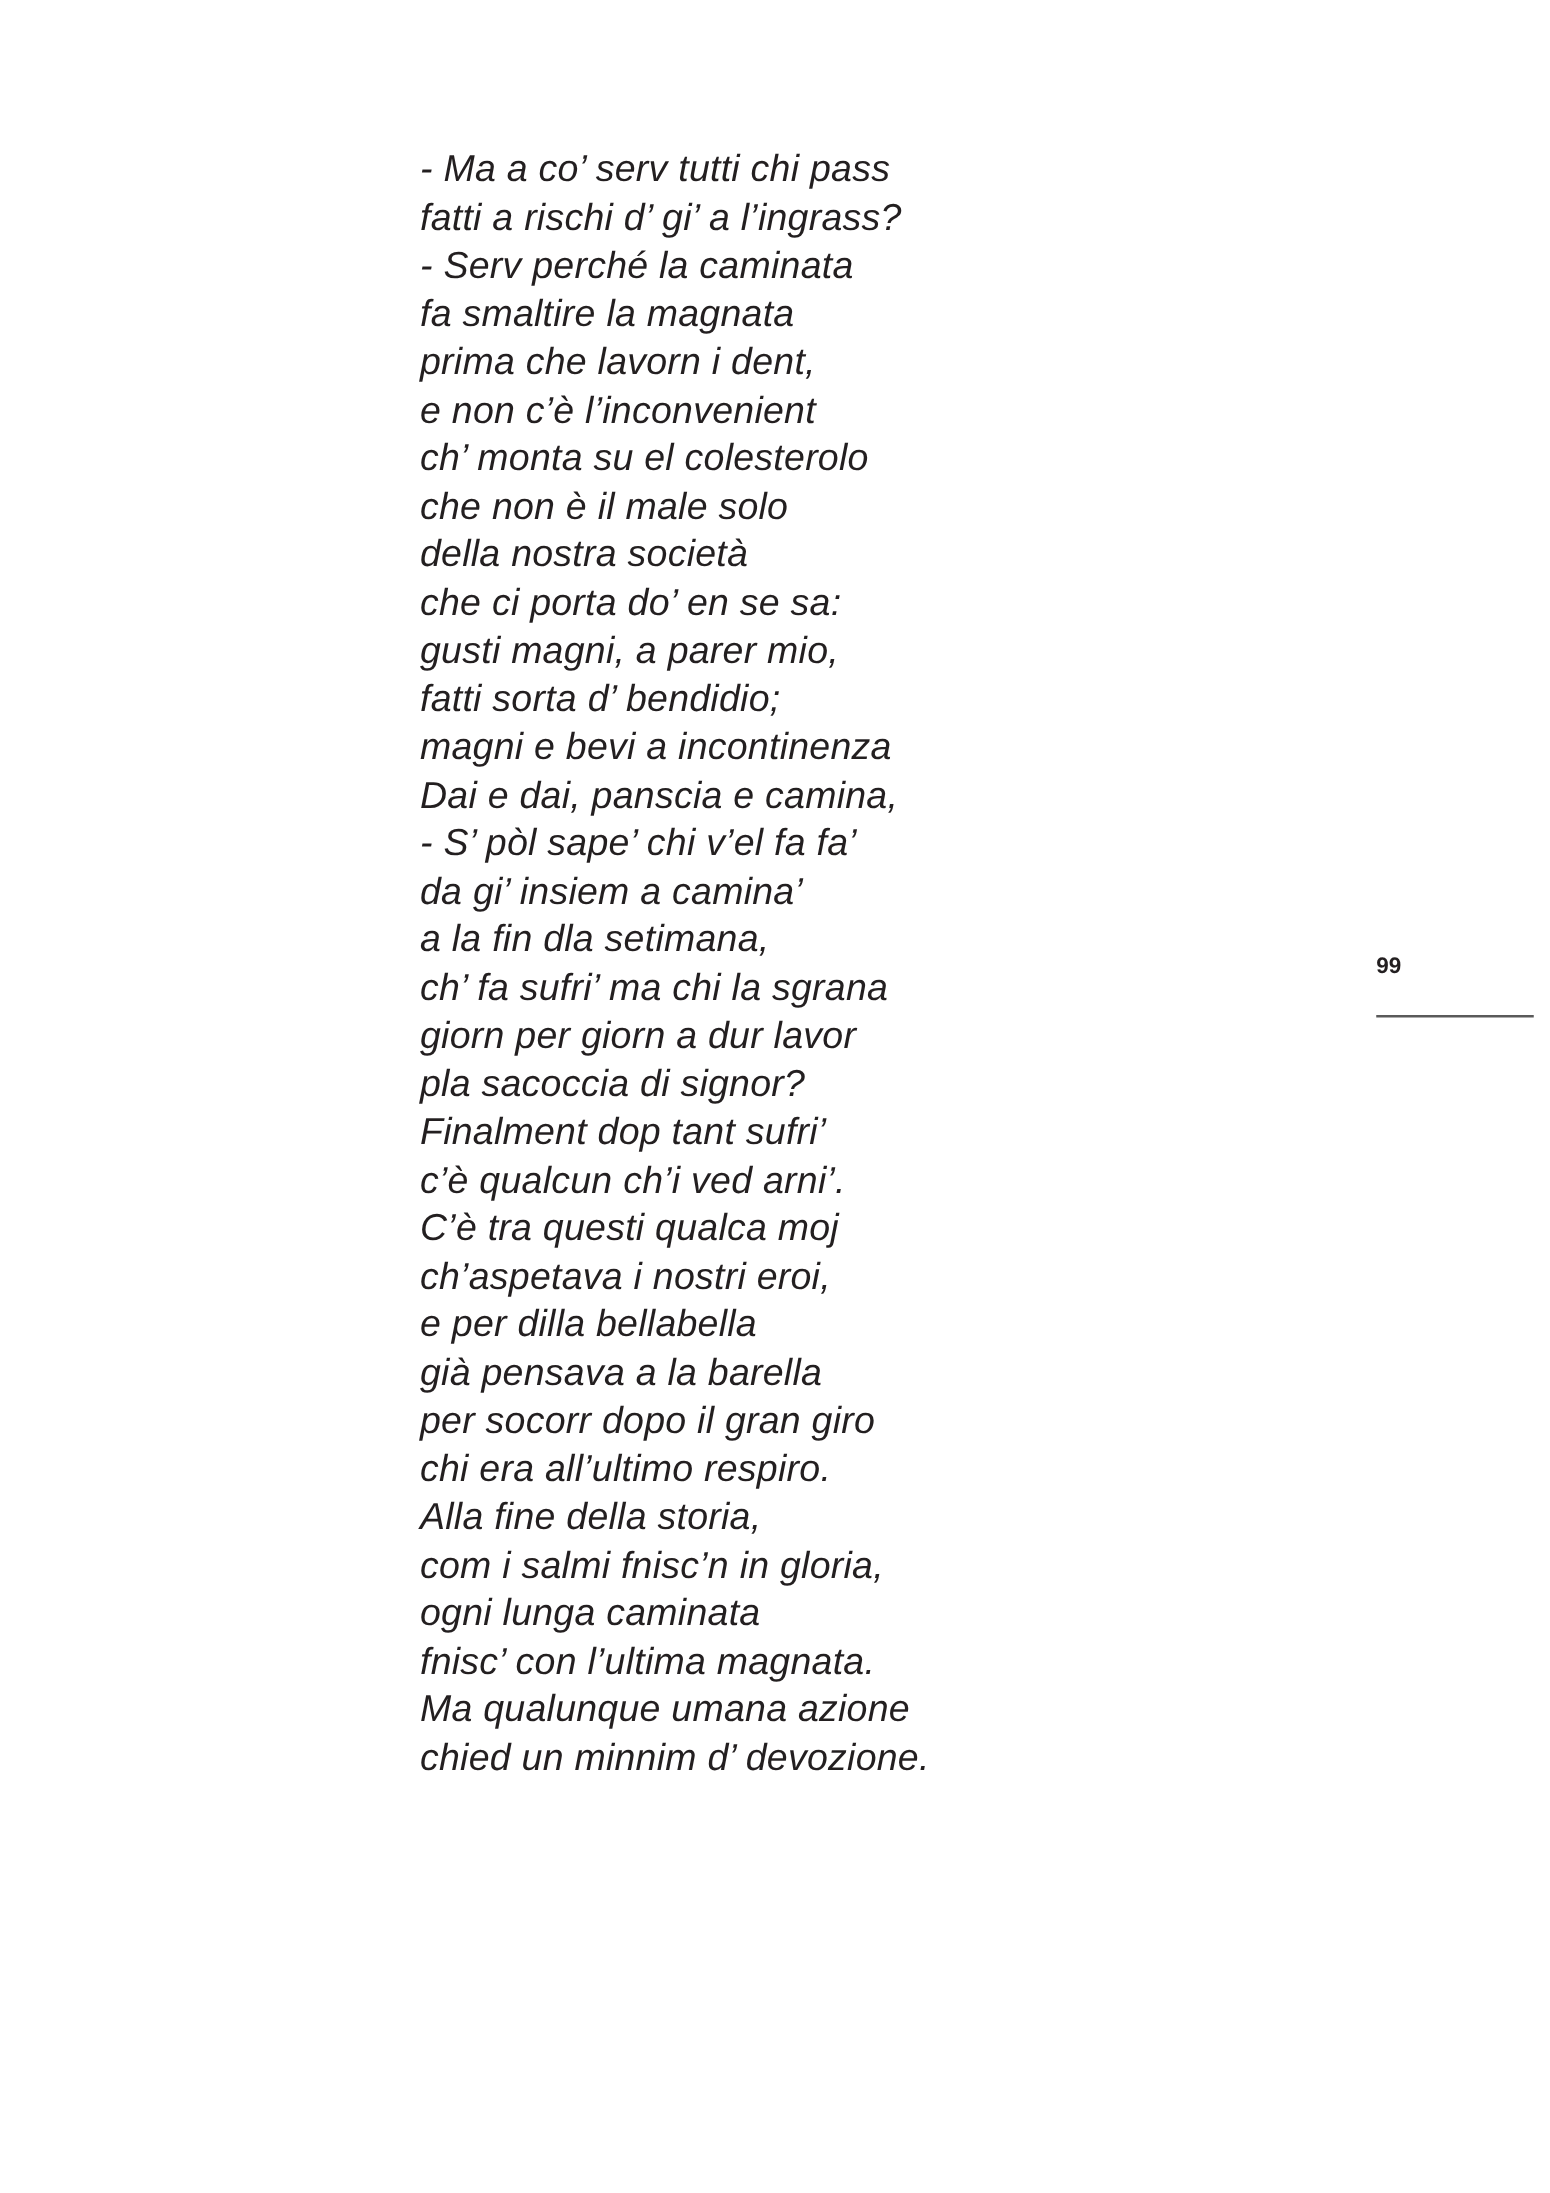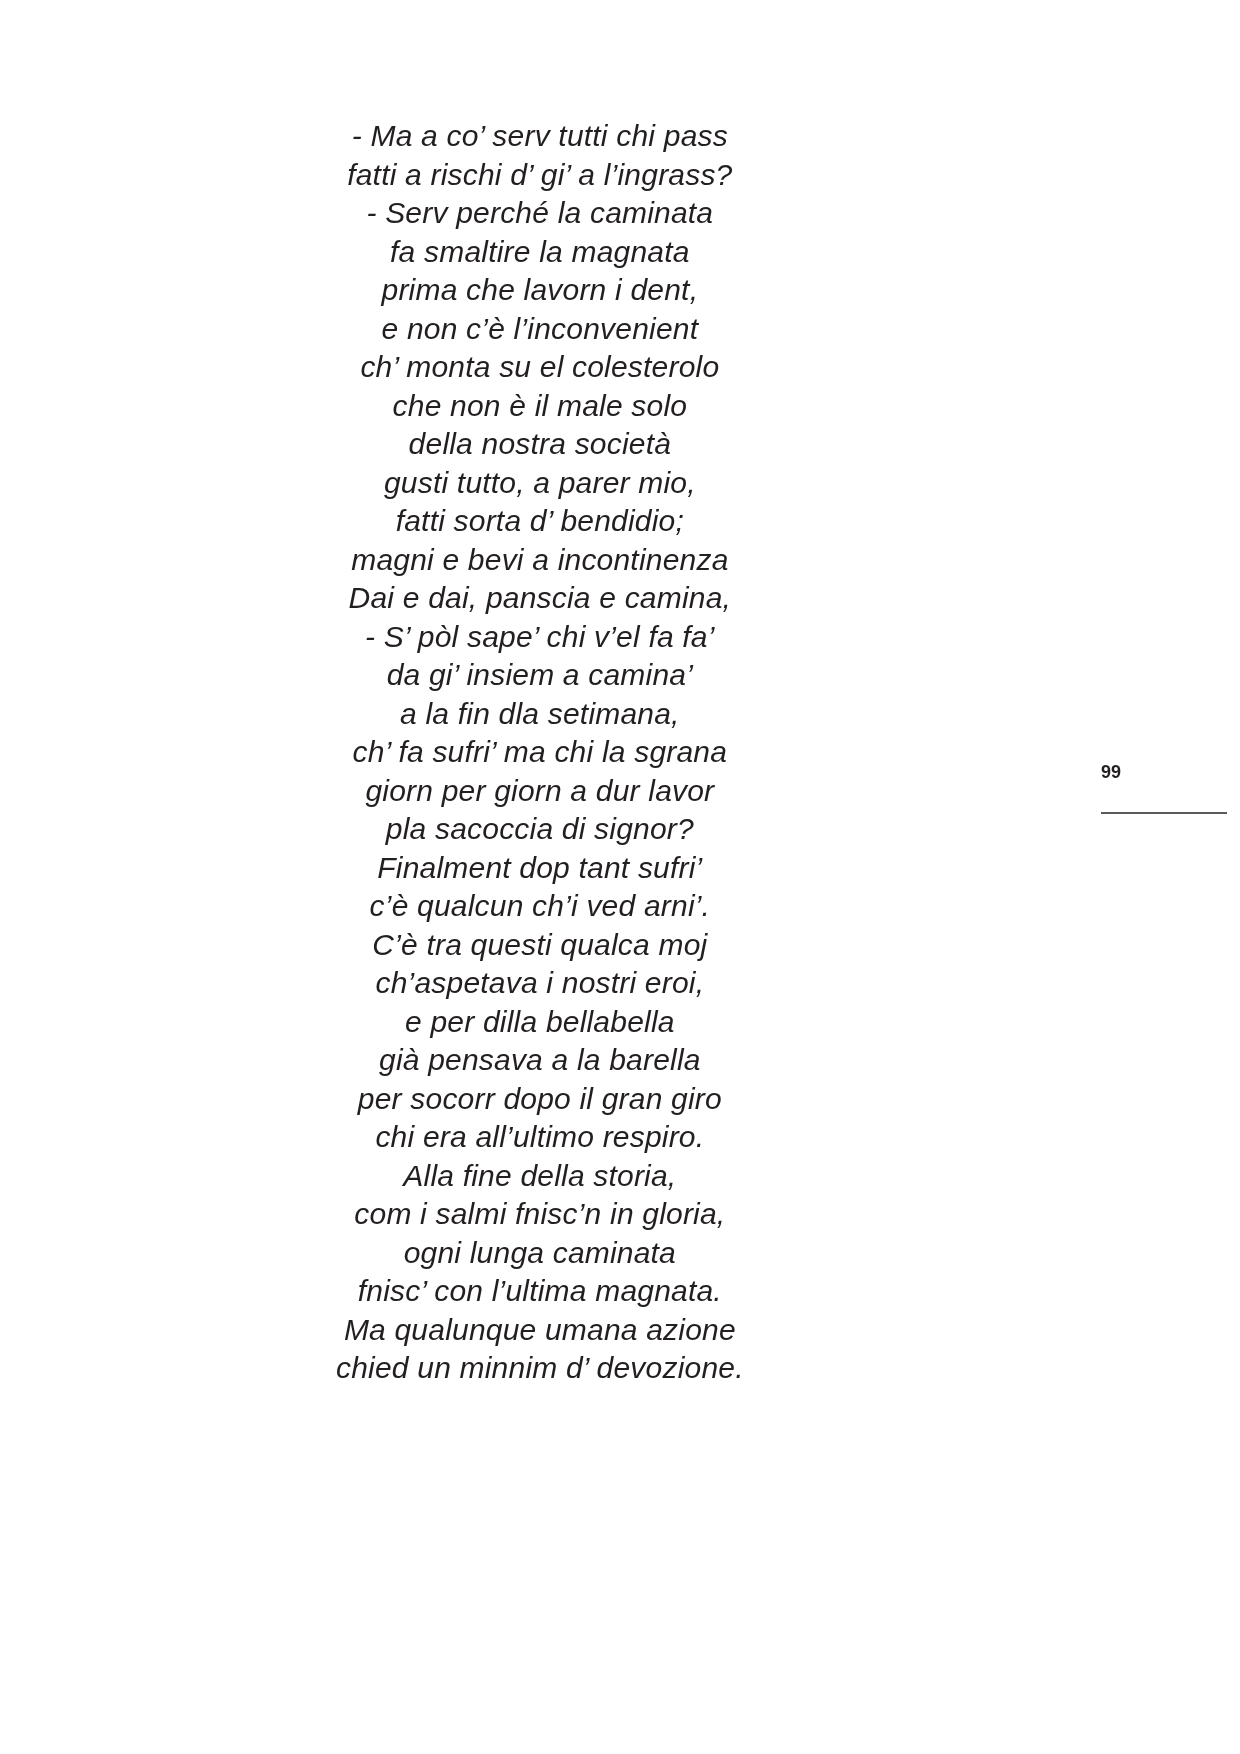--- a/index.html
+++ b/index.html
@@ -12,21 +12,20 @@
       height: 1754px;
       position: relative;
       overflow: hidden;
     }
     .page {
       position: absolute;
       left: 0; top: 0;
       width: 1240px;
       height: 1754px;
       background: #ffffff;
-      text-align: center;
     }
     .poem {
       position: absolute;
       left: 336px;
       top: 117px;
       margin: 0;
       padding: 0;
       list-style: none;
       font-family: "Liberation Sans", sans-serif;
       font-style: italic;
@@ -64,21 +63,22 @@
   <ul class="poem">
     <li>- Ma a co’ serv tutti chi pass</li>
     <li>fatti a rischi d’ gi’ a l’ingrass?</li>
     <li>- Serv perché la caminata</li>
     <li>fa smaltire la magnata</li>
     <li>prima che lavorn i dent,</li>
     <li>e non c’è l’inconvenient</li>
     <li>ch’ monta su el colesterolo</li>
     <li>che non è il male solo</li>
     <li>della nostra società</li>
-    <li>gusti tutto, a parer mio,</li>
+    <li>che ci porta do’ en se sa:</li>
+    <li>gusti magni, a parer mio,</li>
     <li>fatti sorta d’ bendidio;</li>
     <li>magni e bevi a incontinenza</li>
     <li>Dai e dai, panscia e camina,</li>
     <li>- S’ pòl sape’ chi v’el fa fa’</li>
     <li>da gi’ insiem a camina’</li>
     <li>a la fin dla setimana,</li>
     <li>ch’ fa sufri’ ma chi la sgrana</li>
     <li>giorn per giorn a dur lavor</li>
     <li>pla sacoccia di signor?</li>
     <li>Finalment dop tant sufri’</li>

